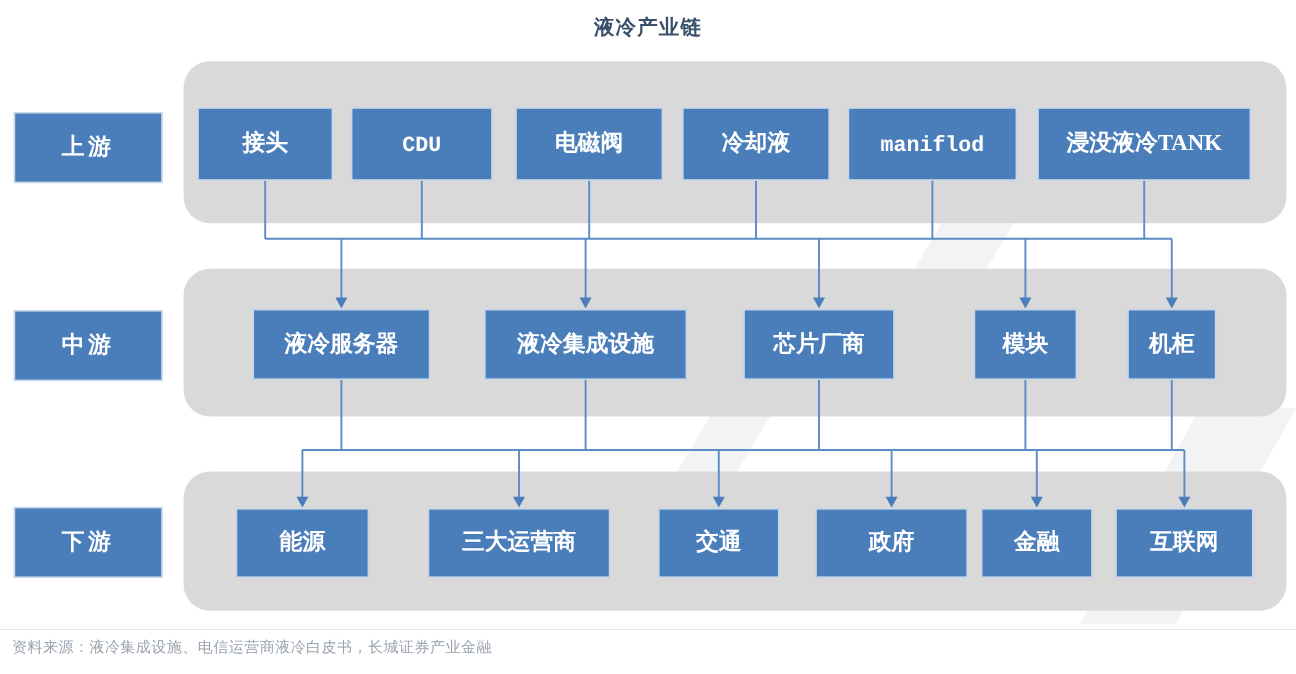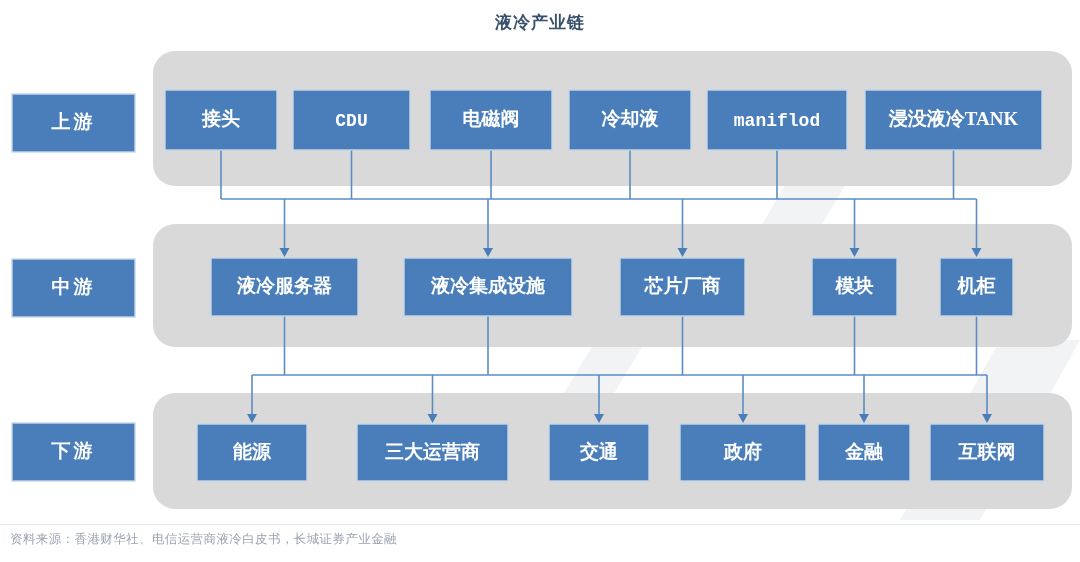--- a/index.html
+++ b/index.html
@@ -185,14 +185,14 @@
         <text x="599" y="453.5" class="node-text">交通</text>
         <rect x="680" y="424" width="126" height="57" class="node-rect"></rect>
         <text x="743" y="453.5" class="node-text">政府</text>
         <rect x="818" y="424" width="92" height="57" class="node-rect"></rect>
         <text x="864" y="453.5" class="node-text">金融</text>
         <rect x="930" y="424" width="114" height="57" class="node-rect"></rect>
         <text x="987" y="453.5" class="node-text">互联网</text>
       </g>
   </svg>
   <div class="rule-line"></div>
-  <div class="source-note">资料来源：香港财华社、电信运营商液冷白皮书，长城证券产业金融</div>
+  <div class="source-note">资料来源：液冷集成设施、电信运营商液冷白皮书，长城证券产业金融</div>
 </div>
 
 </body></html>

